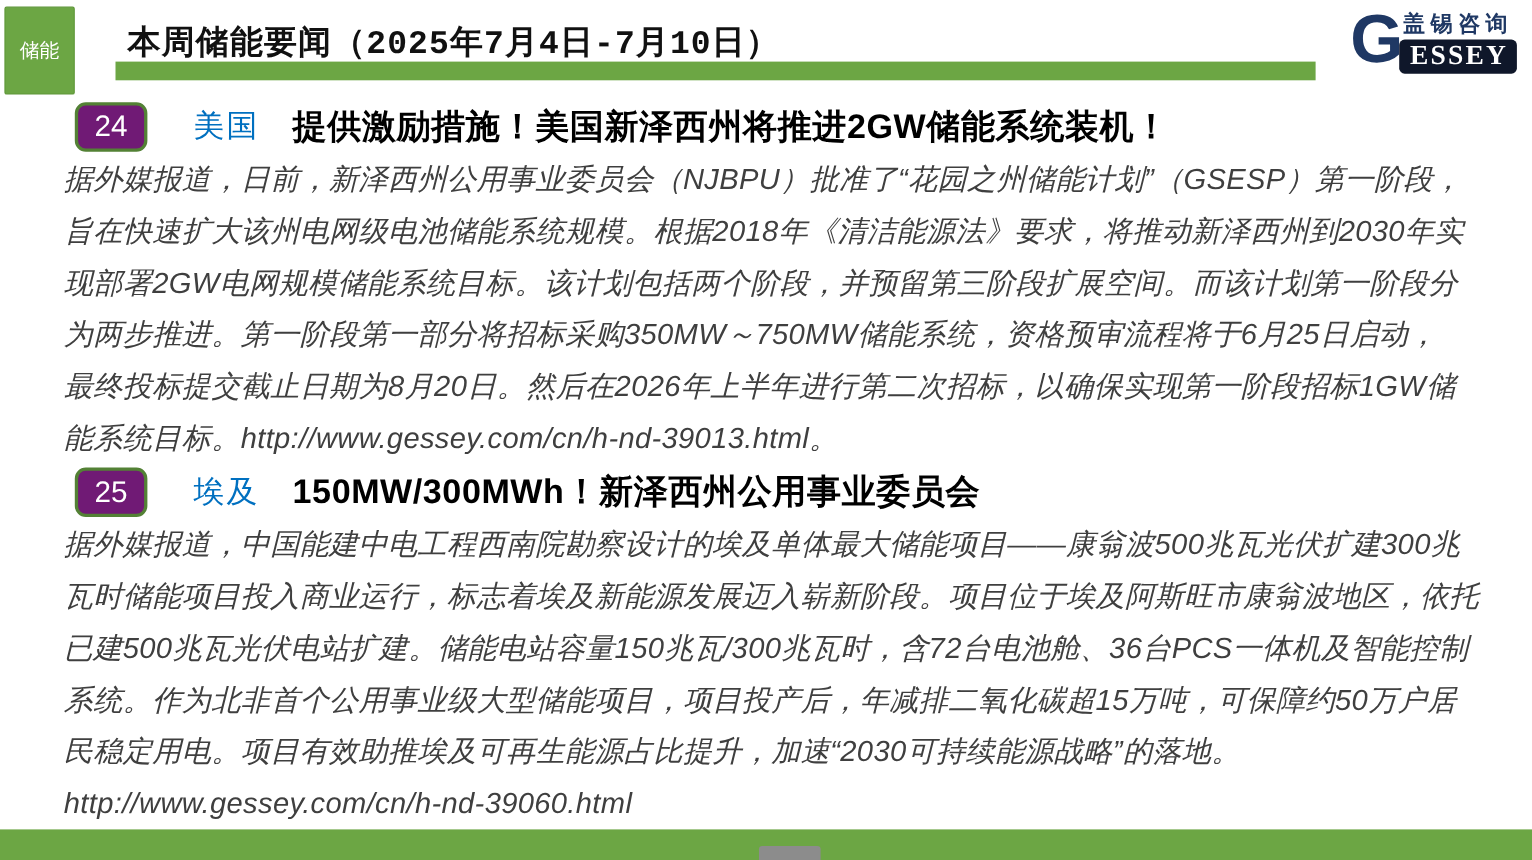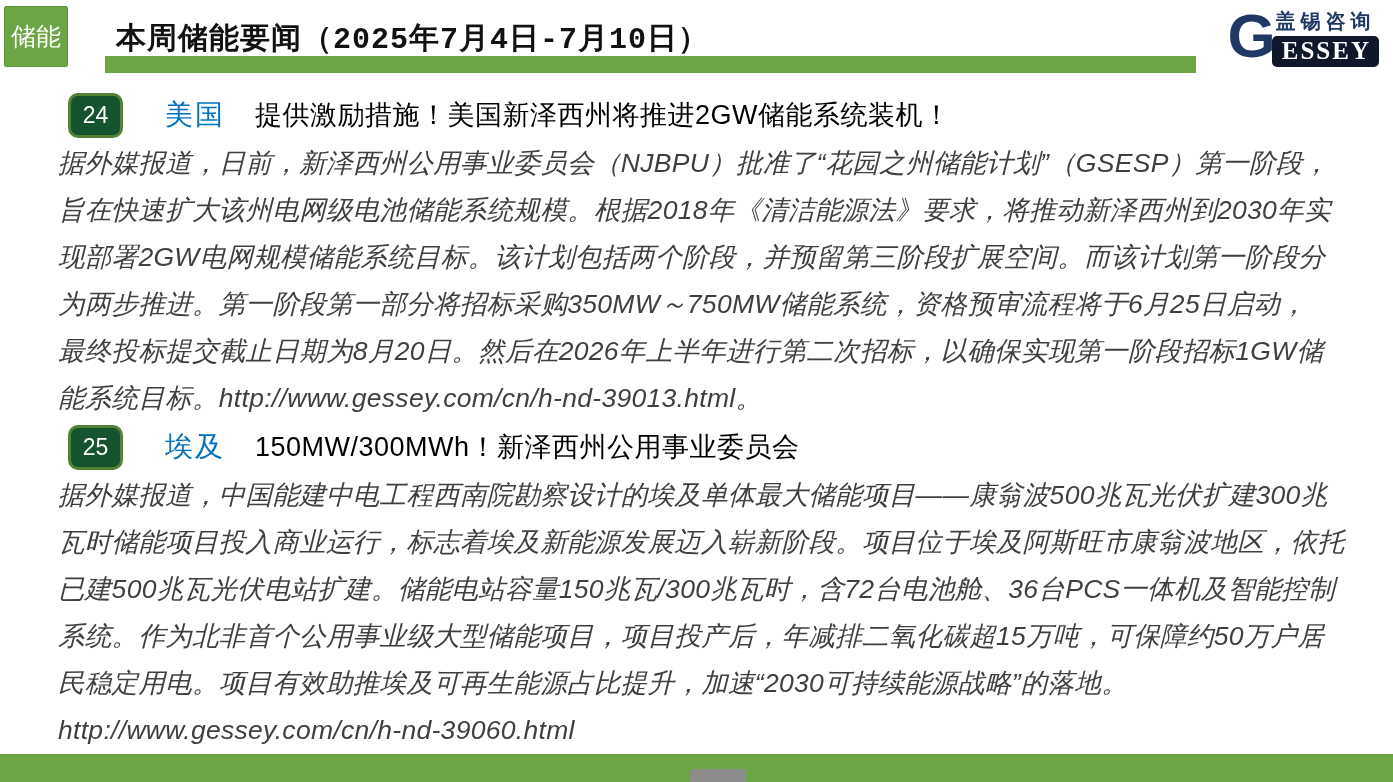--- a/index.html
+++ b/index.html
@@ -1,45 +1,45 @@
 <!DOCTYPE html>
 <html><head>
 <meta charset="utf-8">
 <style>
   * { margin:0; padding:0; box-sizing:border-box; }
   html,body { width:1393px; height:782px; background:#ffffff; overflow:hidden;
               font-family:"Liberation Sans","DejaVu Sans",sans-serif; }
 
   
   .header { position:relative; height:80px; }
-  .corner-tab { position:absolute; left:4px; top:6px; width:64px; height:61px;
+  .corner-tab { position:absolute; left:4px; top:6px; width:64px; height:80px;
                 background:#6CA644; border:1px solid #5E9638; border-radius:2px;
                 display:flex; align-items:center; justify-content:center;
-                color:#ffffff; font-size:25px; }
+                color:#ffffff; font-size:18px; }
   .page-title { position:absolute; left:116px; top:18px; font-size:30px; font-weight:bold;
                 color:#111111; letter-spacing:1px;font-family:Liberation Mono, monospace; }
   .title-bar { position:absolute; left:105px; top:56px; width:1091px; height:17px;
                background:#6CA644; }
   
   .logo { position:absolute; right:14px; top:6px; display:flex; align-items:flex-start; }
   .logo-g { font-size:62px; font-weight:bold; color:#1F3864; line-height:60px;
             margin-right:-4px; z-index:2; font-family:"Liberation Sans",sans-serif; }
   .logo-right { display:flex; flex-direction:column; align-items:center; margin-top:2px;font-family:Liberation Serif, serif; }
   .logo-cn { color:#1F3864; font-size:20px; font-weight:bold; letter-spacing:5px; }
   .logo-box { background:#0f172a; color:#ffffff; font-size:25px; font-weight:bold;
               letter-spacing:2px; padding:1px 8px 2px 10px; border-radius:5px; margin-top:1px; }
 
   
   .content { padding-top:10px; }
   .item-header { display:flex; align-items:center; margin-left:68px; height:50px; }
-  .badge { width:55px; height:45px; background:#14532d; border:3px solid #538135;
-           border-radius:10px; color:#ffffff; font-size:23px;
+  .badge { width:66px; height:45px; background:#701a75; border:3px solid #538135;
+           border-radius:10px; color:#ffffff; font-size:27px;
            display:flex; align-items:center; justify-content:center; }
   .country { color:#0070C0; font-size:28px; font-weight:normal; margin-left:42px; letter-spacing:2px; }
-  .headline { color:#000000; font-size:27px; font-weight:normal; margin-left:30px; letter-spacing:0.5px; }
+  .headline { color:#000000; font-size:31px; font-weight:bold; margin-left:30px; letter-spacing:0.5px; }
   .item-body { margin-left:58px; margin-right:40px; }
   .body-line { font-size:26.5px; line-height:47px; color:#3F3F3F; white-space:nowrap;
                letter-spacing:0.3px;font-style:italic; }
 
   
   .footer-bar { position:absolute; left:0; bottom:0; width:1393px; height:28px;
                 background:#6CA644; }
   .footer-notch { position:absolute; left:690px; bottom:0; width:56px; height:13px;
                   background:#8C8C8C; border-radius:3px 3px 0 0; }
 </style>

